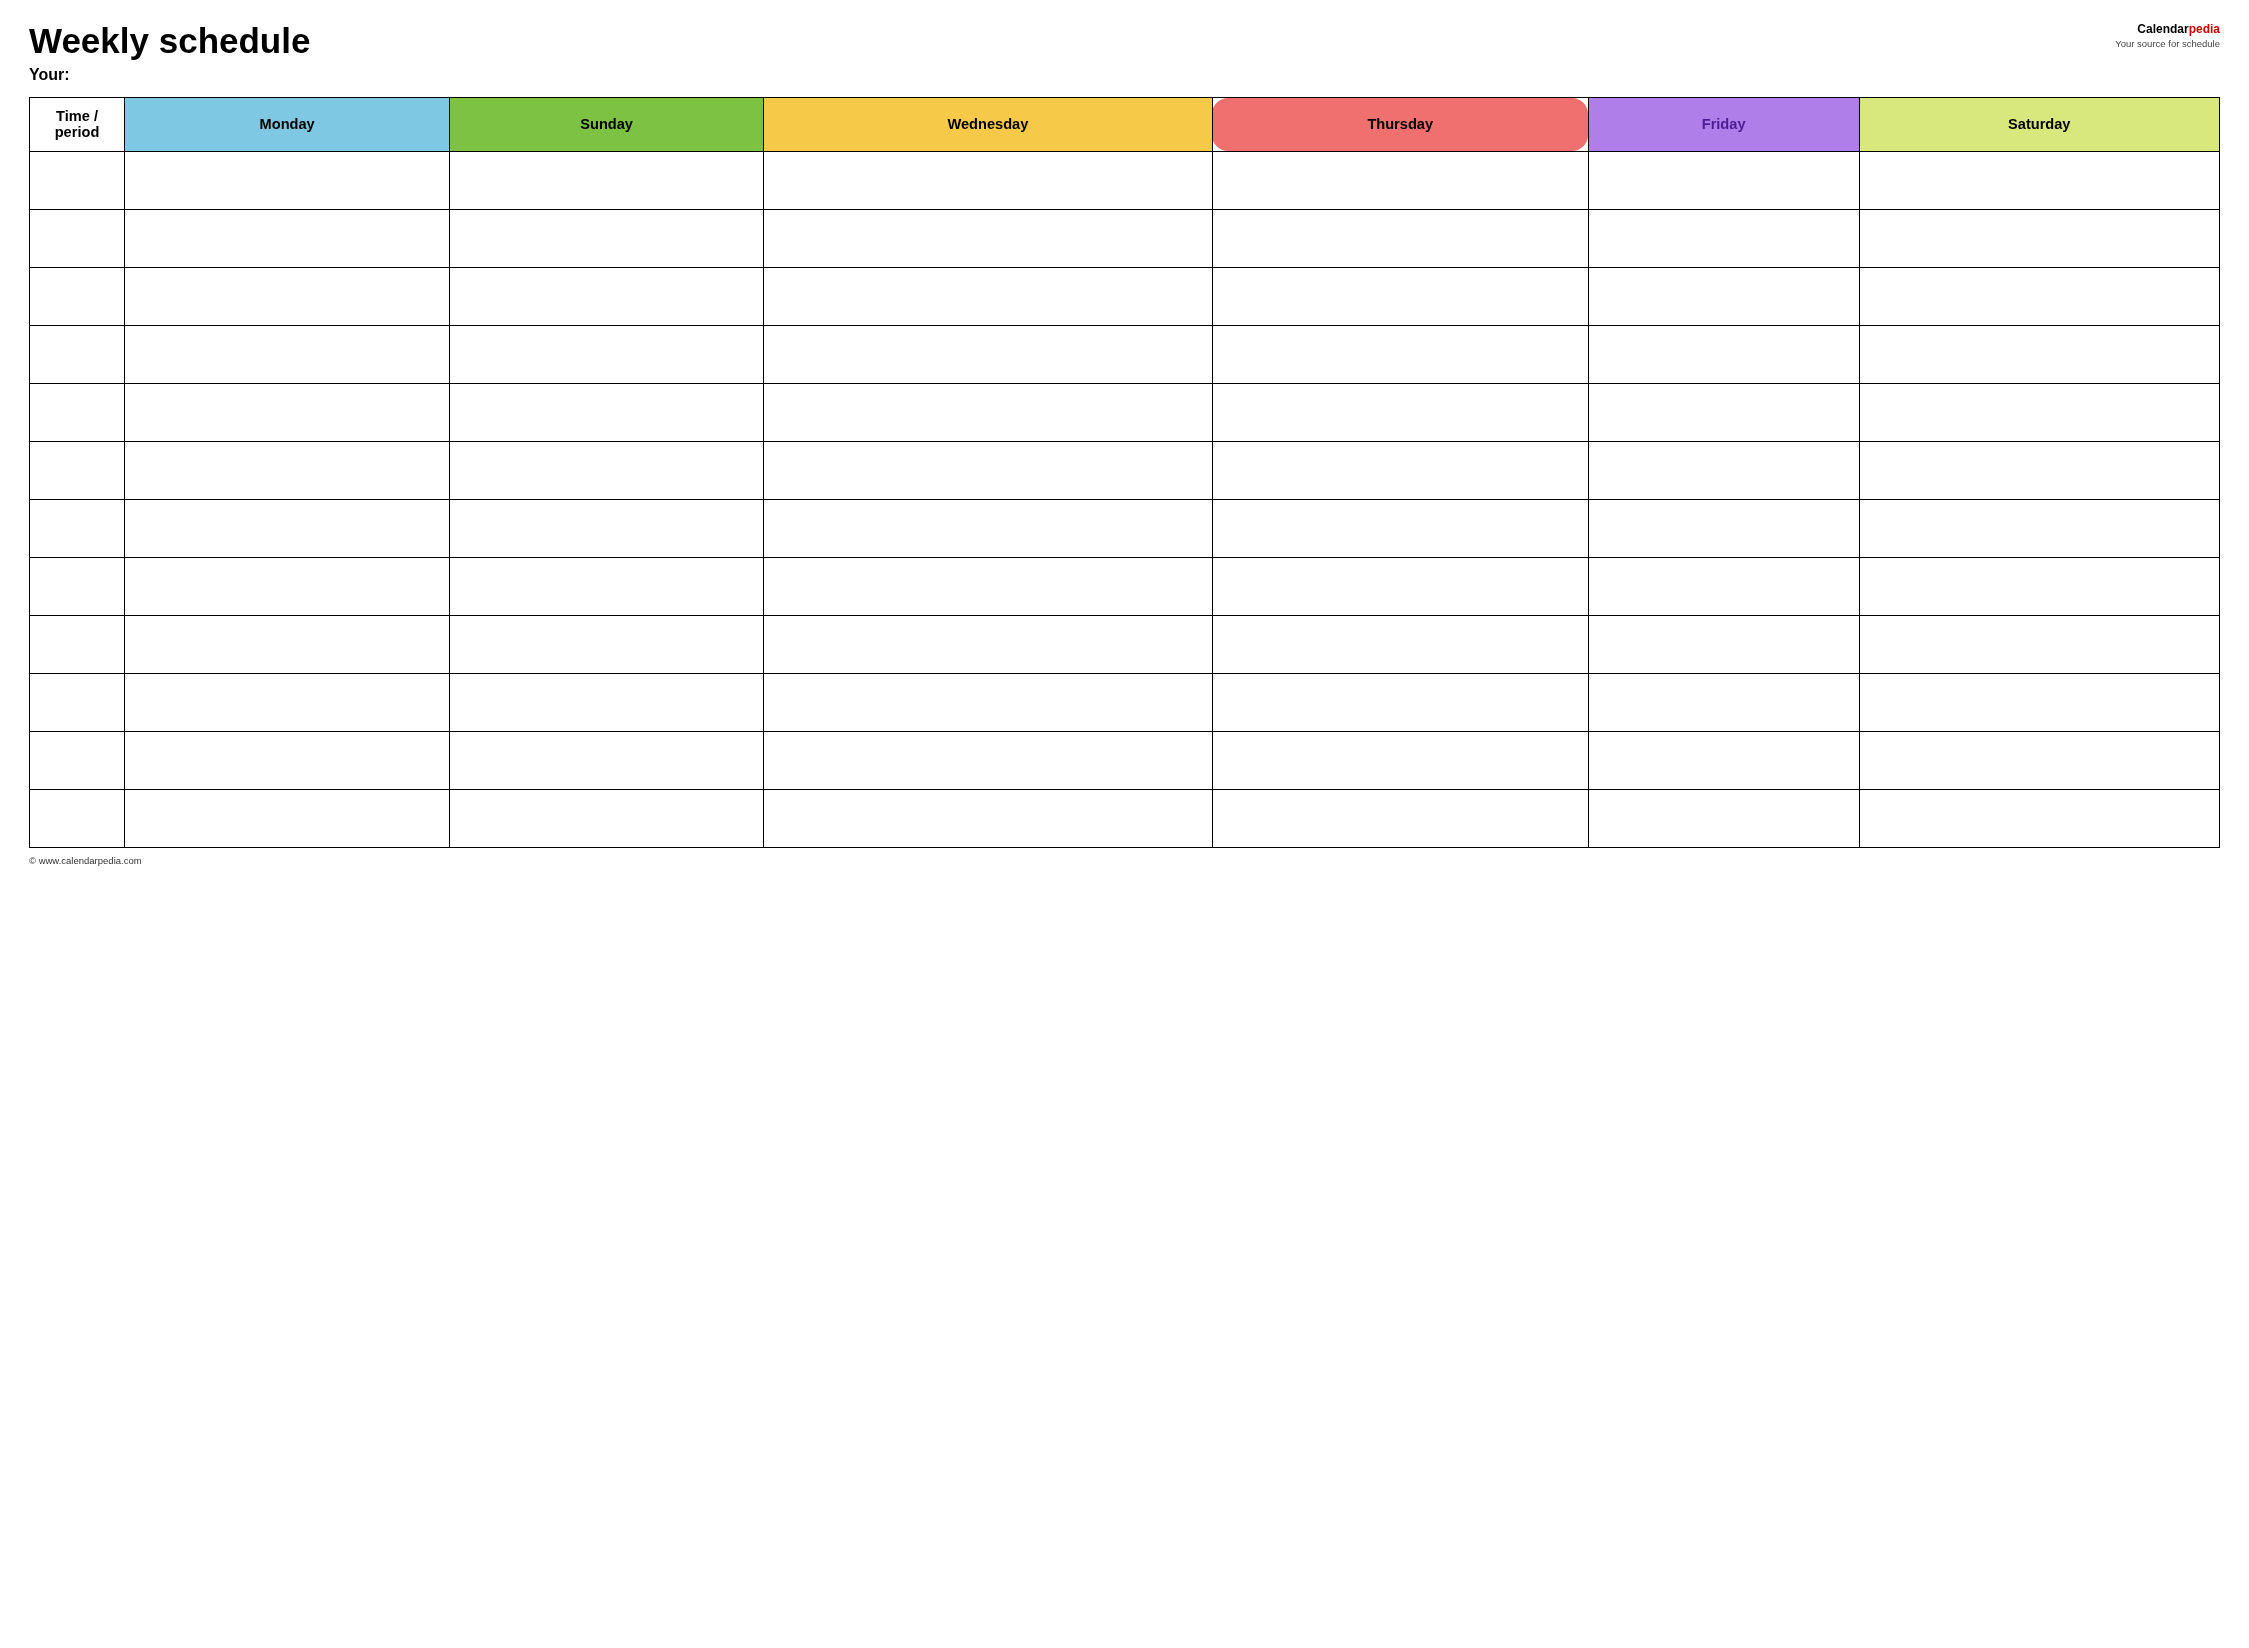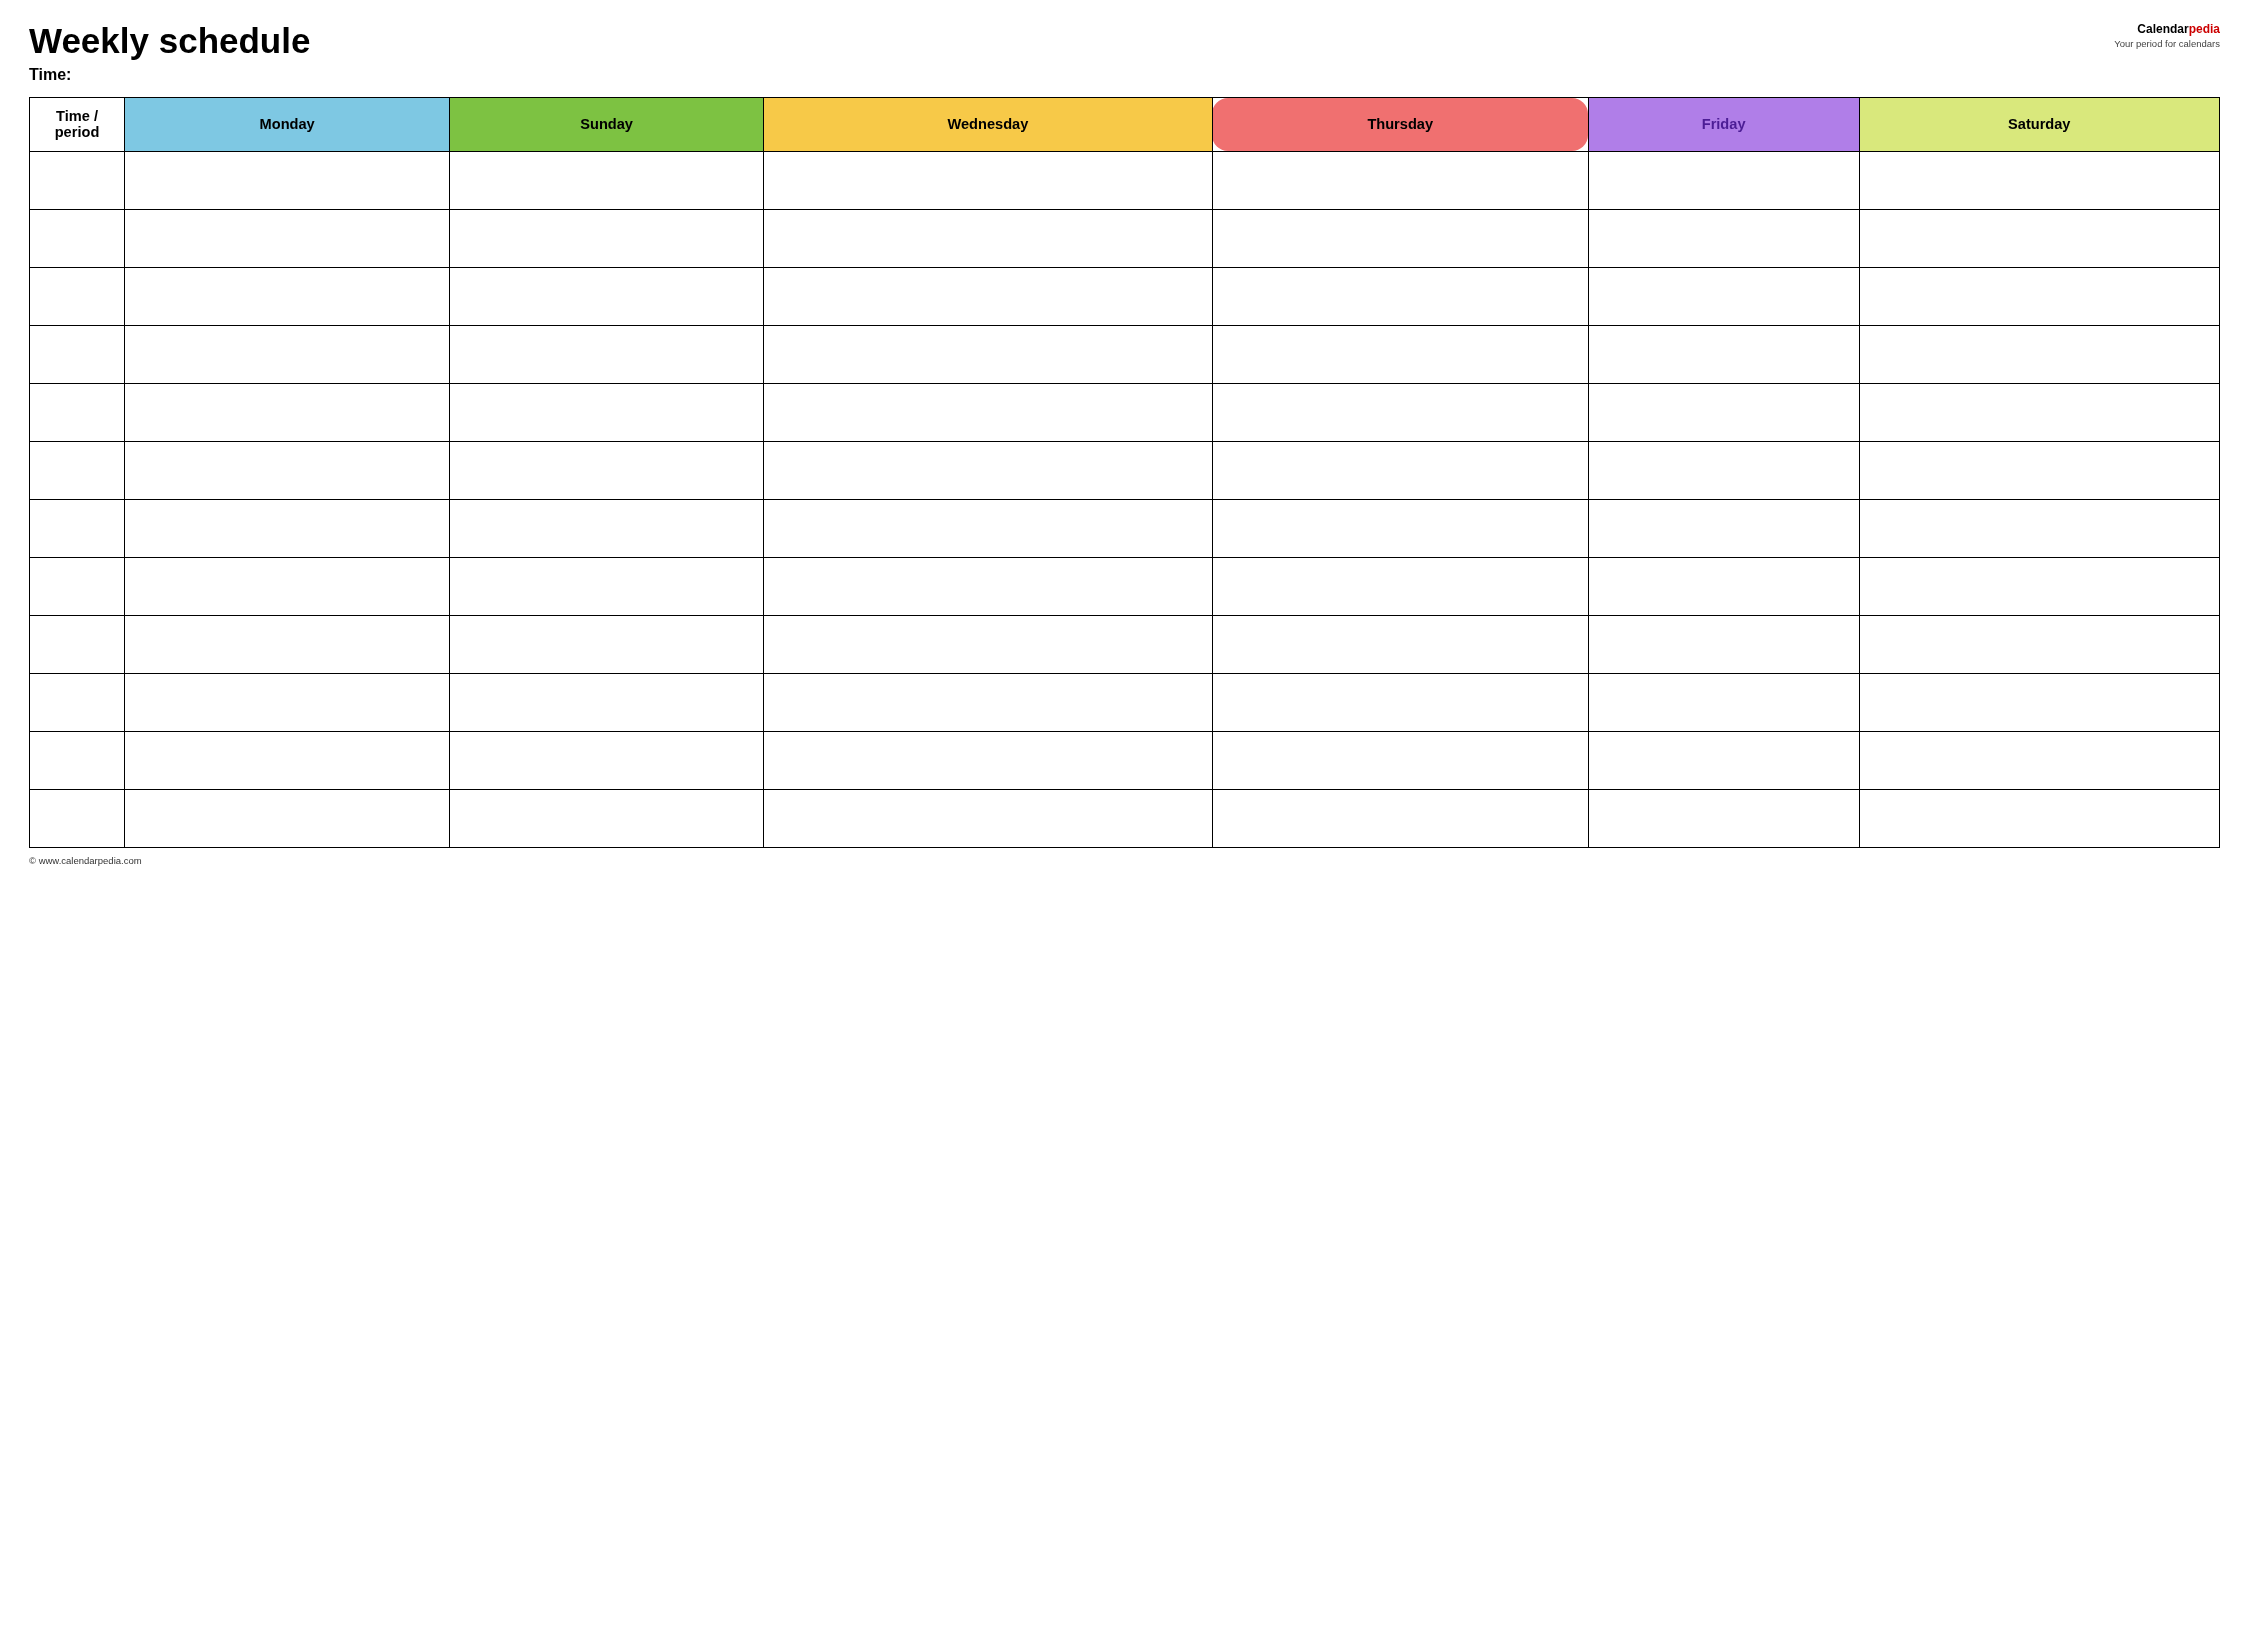--- a/index.html
+++ b/index.html
@@ -136,27 +136,27 @@
       font-size: 9.5px;
       color: #333333;
     }
   </style>
 </head>
 <body>
 
 <div class="page-header">
   <div class="title-section">
     <h1 class="main-title">Weekly schedule</h1>
-    <div class="name-label">Time:</div>
+    <div class="name-label">Your:</div>
   </div>
   <div class="logo-section">
     <div class="logo-text">
       <span>Calendar</span><span class="red">pedia</span>
     </div>
-    <div class="logo-tagline">Your period for calendars</div>
+    <div class="logo-tagline">Your source for schedule</div>
   </div>
 </div>
 
 <table class="schedule-table">
   <thead>
     <tr>
       <th class="th-time">Time / period</th>
       <th class="th-monday">Monday</th>
       <th class="th-tuesday">Sunday</th>
       <th class="th-wednesday">Wednesday</th>

